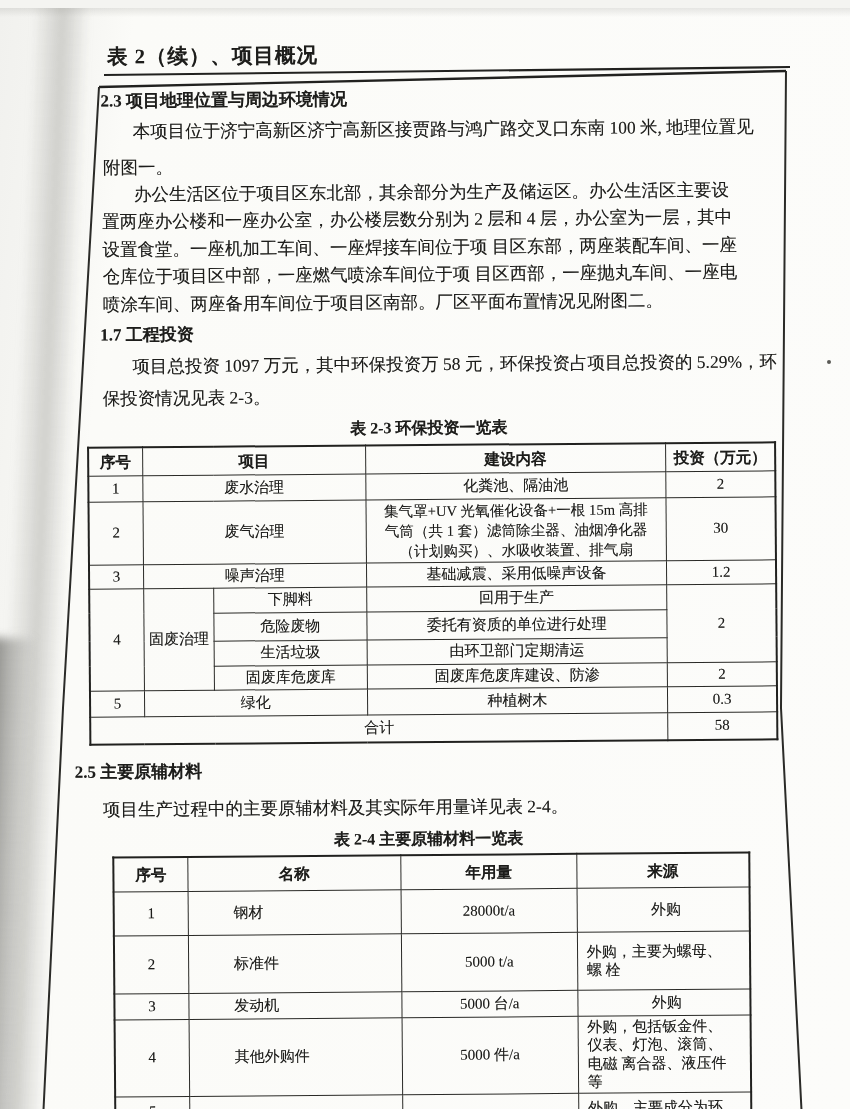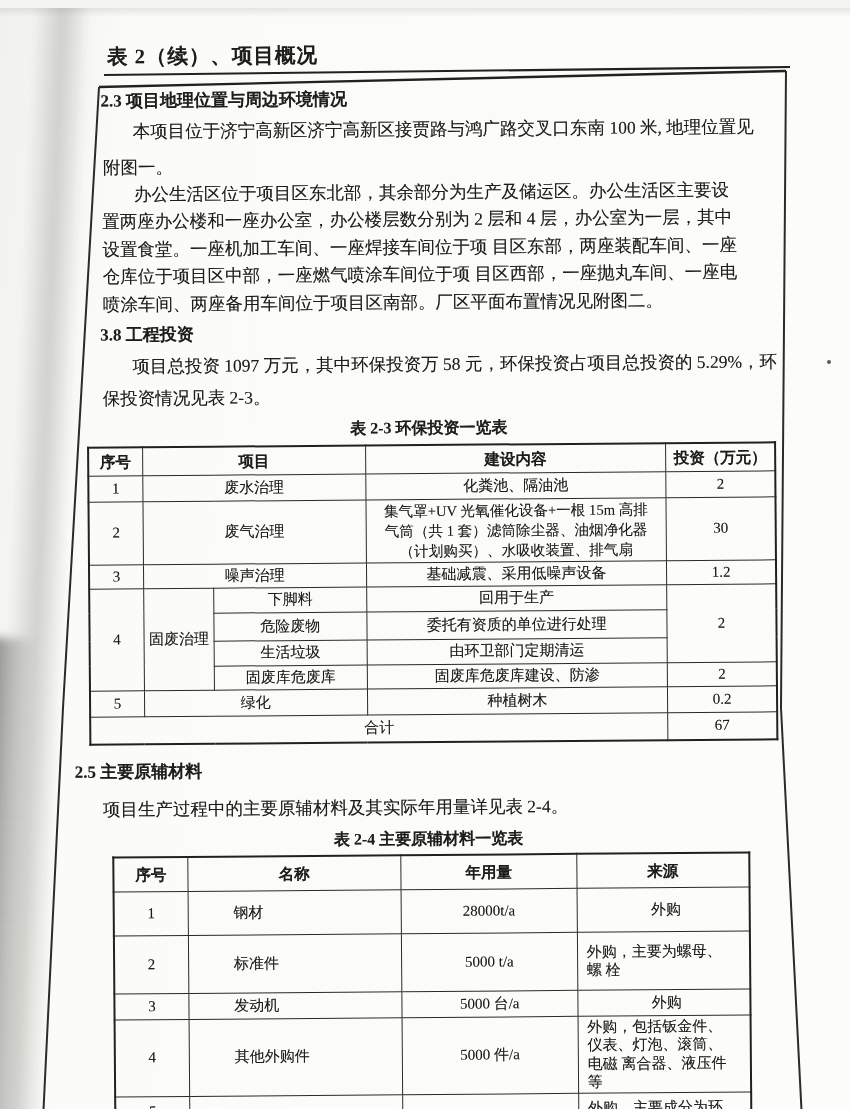--- a/index.html
+++ b/index.html
@@ -80,21 +80,21 @@
 
     <div class="abs h23 b">2.3 项目地理位置与周边环境情况</div>
     <div class="abs p23a preline">本项目位于济宁高新区济宁高新区接贾路与鸿广路交叉口东南 100 米, 地理位置见
 附图一。</div>
     <div class="abs p23b preline">办公生活区位于项目区东北部，其余部分为生产及储运区。办公生活区主要设
 置两座办公楼和一座办公室，办公楼层数分别为 2 层和 4 层，办公室为一层，其中
 设置食堂。一座机加工车间、一座焊接车间位于项 目区东部，两座装配车间、一座
 仓库位于项目区中部，一座燃气喷涂车间位于项 目区西部，一座抛丸车间、一座电
 喷涂车间、两座备用车间位于项目区南部。厂区平面布置情况见附图二。</div>
 
-    <div class="abs h24 b">3.8 工程投资</div>
+    <div class="abs h24 b">1.7 工程投资</div>
     <div class="abs p24 preline">项目总投资 1097 万元，其中环保投资万 58 元，环保投资占项目总投资的 5.29%，环
 保投资情况见表 2-3。</div>
 
     <div class="abs cap23 b">表 2-3 环保投资一览表</div>
 
     <table class="t t23">
       <colgroup>
         <col style="width:54px">
           <col style="width:70px">
           <col style="width:152px">
@@ -145,25 +145,25 @@
       </tr>
       <tr class="h24">
         <td>固废库危废库</td>
         <td>固废库危废库建设、防渗</td>
         <td>2</td>
       </tr>
       <tr class="h26">
         <td>5</td>
         <td colspan="2">绿化</td>
         <td>种植树木</td>
-        <td>0.2</td>
+        <td>0.3</td>
       </tr>
       <tr class="h28">
         <td colspan="4">合计</td>
-        <td>67</td>
+        <td>58</td>
       </tr>
     </tbody>
       </table>
 
     <div class="abs h25 b">2.5 主要原辅材料</div>
     <div class="abs p25">项目生产过程中的主要原辅材料及其实际年用量详见表 2-4。</div>
 
     <div class="abs cap24 b">表 2-4 主要原辅材料一览表</div>
 
     <table class="t t24">

